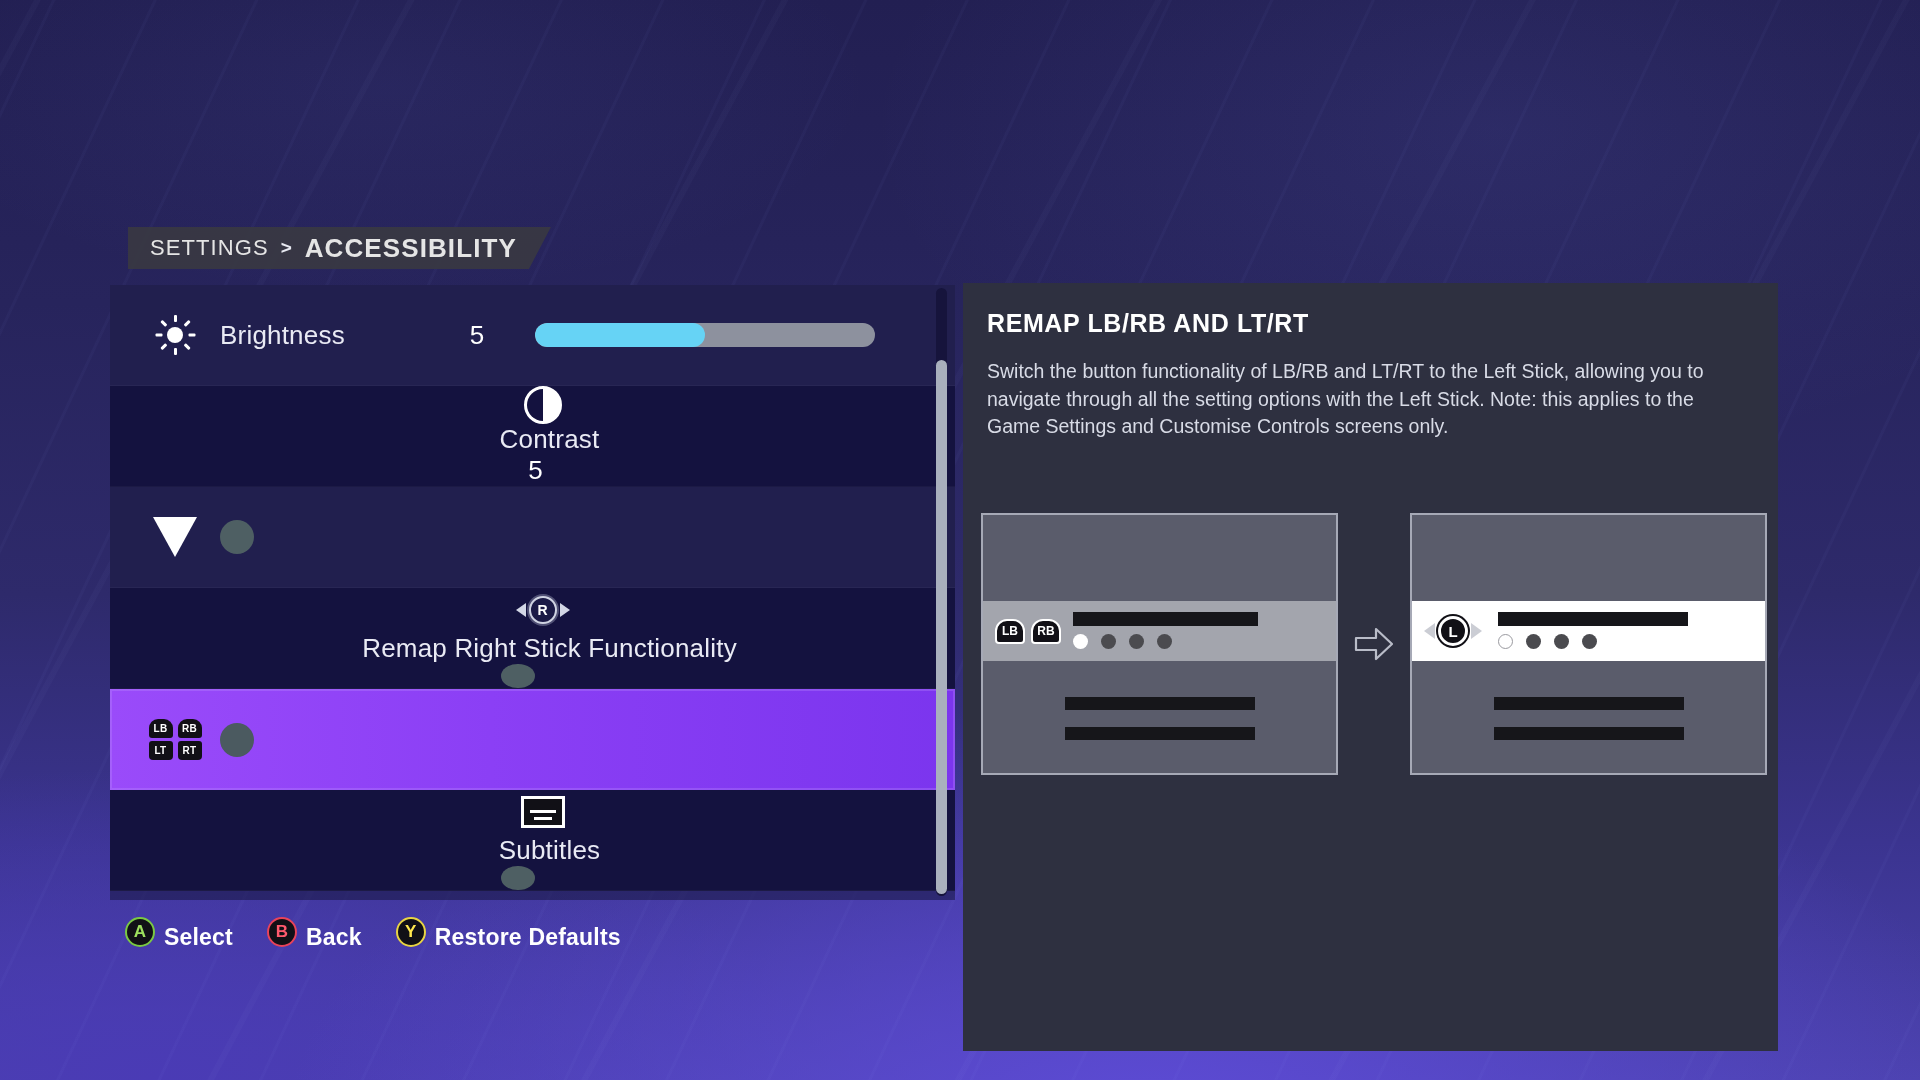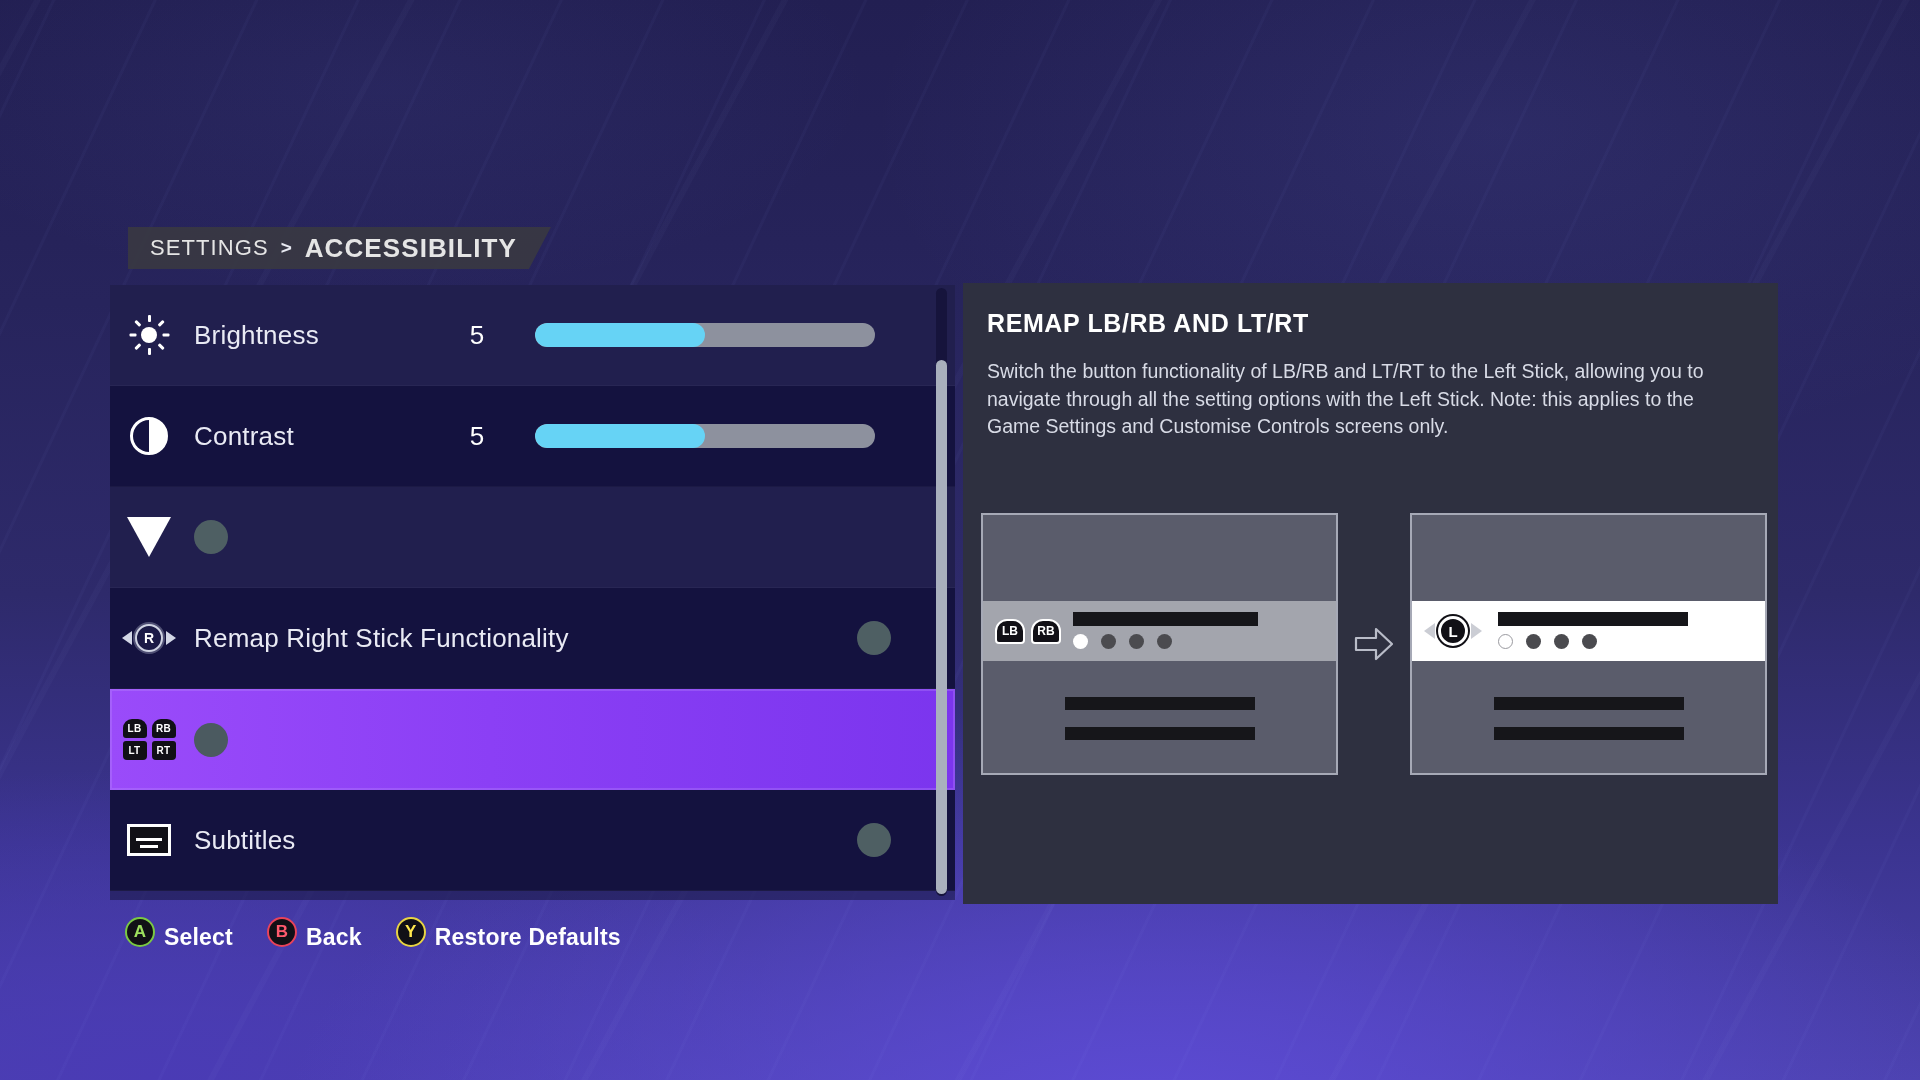--- a/index.html
+++ b/index.html
@@ -97,25 +97,25 @@
     width: 845px;
     height: 615px;
     background: rgba(22,22,62,0.55);
     overflow: hidden;
   }
   .row {
     position: relative;
     height: 101px;
     display: flex;
     align-items: center;
-    padding-left: 8px;
+    padding-left: 34px;
     border-bottom: 1px solid rgba(255,255,255,0.035);
   }
   .row.shade-a { background: #211f4e; }
-  .row.shade-b { background: #14123f; }
+  .row.shade-b { background: #14123f; flex-direction: column; }
   .row.selected {
     background: linear-gradient(90deg, #9a4bfa 0%, #8b3ff5 45%, #7b35ee 100%);
     border-bottom: none;
     box-shadow: inset 0 0 0 2px rgba(200,160,255,0.25);
   }
   .row-icon {
     width: 62px;
     min-width: 62px;
     height: 62px;
     display: flex;
@@ -248,21 +248,21 @@
     border-radius: 6px;
     background: #a9b0bd;
   }
 
   
   #detail-panel {
     position: absolute;
     left: 963px;
     top: 283px;
     width: 815px;
-    height: 621px;
+    height: 768px;
     background: #2e3040;
   }
   #detail-title {
     position: absolute;
     left: 24px; top: 26px;
     color: #ffffff;
     font-size: 25px;
     font-weight: 700;
     letter-spacing: 0.6px;
   }

